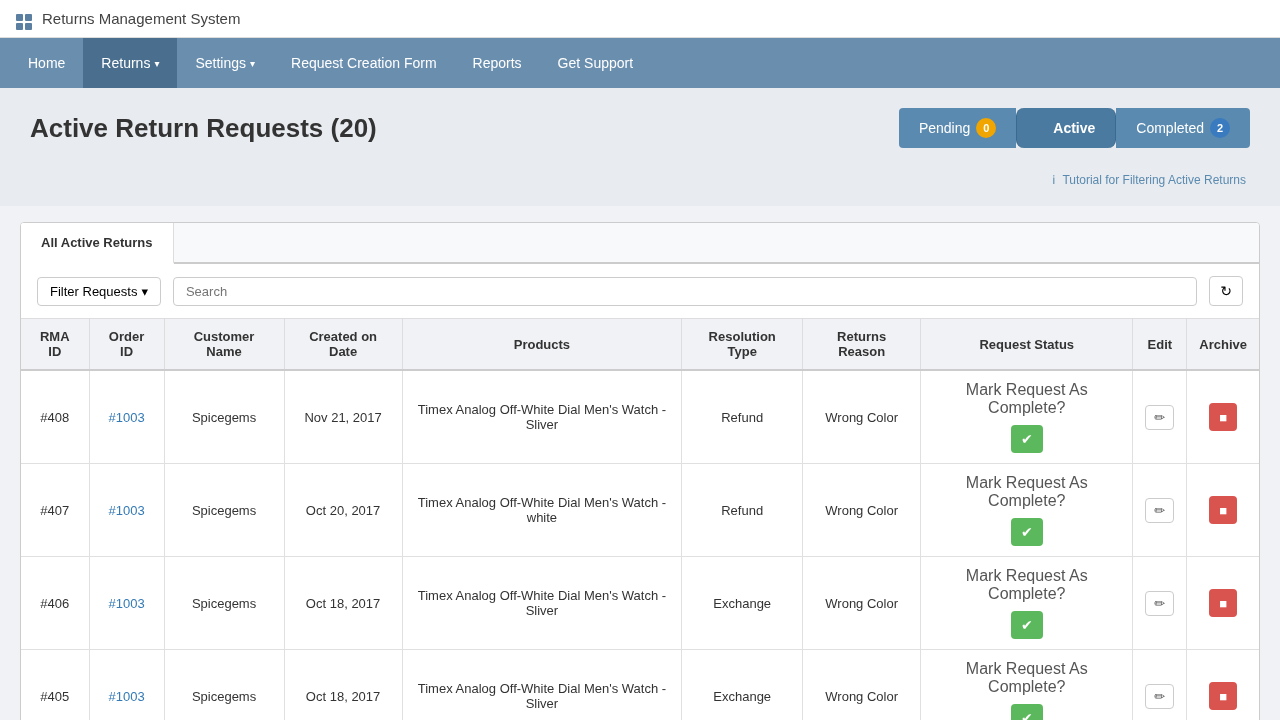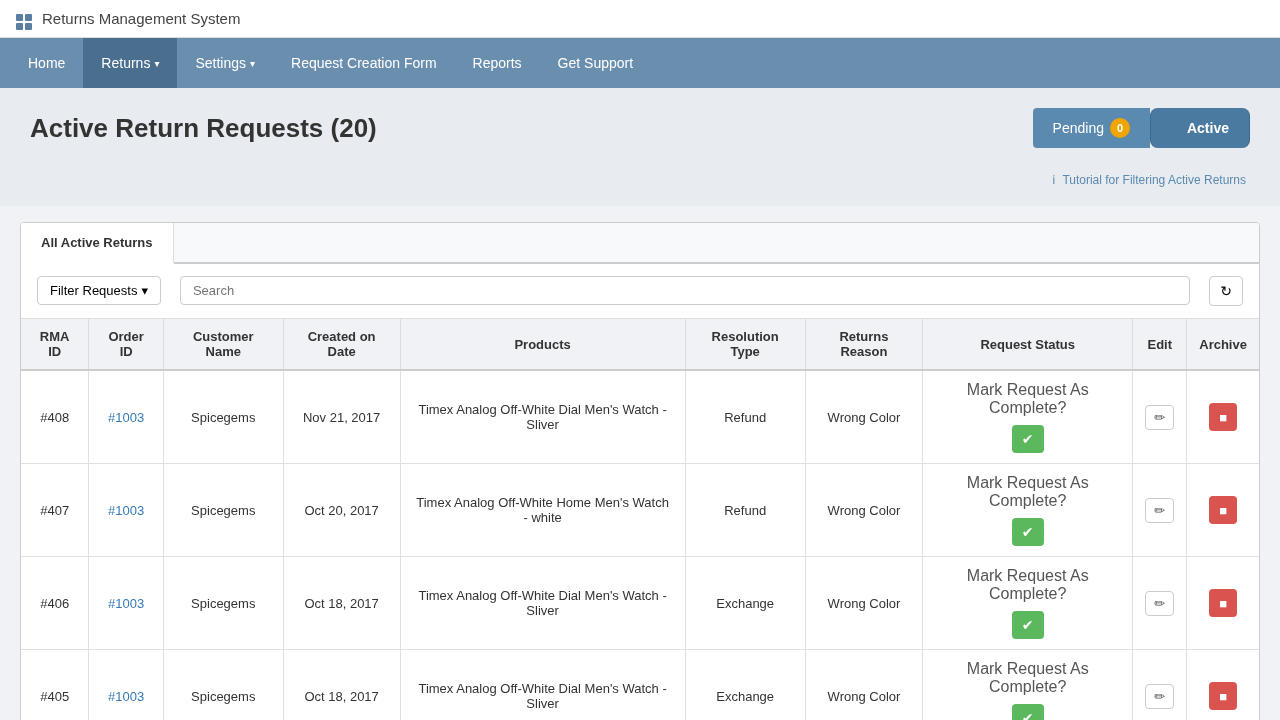--- a/index.html
+++ b/index.html
@@ -147,23 +147,23 @@
       background: #fff;
       border-bottom: 2px solid #fff;
       margin-bottom: -2px;
       font-weight: bold;
       color: #333;
     }
 
     
     .filter-row {
       display: flex;
-      align-items: flex-start;
+      align-items: center;
       padding: 12px 16px;
-      gap: 19px;
+      gap: 12px;
       border-bottom: 1px solid #ddd;
     }
     .filter-btn {
       background: #fff;
       border: 1px solid #ccc;
       border-radius: 4px;
       padding: 6px 12px;
       cursor: pointer;
       font-size: 13px;
       display: flex;
@@ -312,20 +312,24 @@
 <div class="page-header">
   <div class="page-header-top">
     <h1 class="page-title">Active Return Requests (20)</h1>
     <div class="status-buttons">
       <button class="status-btn pending">
         <span>Pending</span>
         <span class="badge">0</span>
       </button>
       <button class="status-btn active-btn">
         <span>Active</span>
+      </button>
+      <button class="status-btn completed">
+        <span>Completed</span>
+        <span class="badge blue">2</span>
       </button>
     </div>
   </div>
   <div class="tutorial-link">
     <span>ℹ</span>
     <span>Tutorial for Filtering Active Returns</span>
   </div>
 </div>
 
 <div class="content-area">
@@ -381,21 +385,21 @@
     </td>
     <td>
       <button class="archive-btn">■</button>
     </td>
   </tr>
           <tr>
     <td>#407</td>
     <td><a class="order-link">#1003</a></td>
     <td>Spicegems</td>
     <td>Oct 20, 2017</td>
-    <td>Timex Analog Off-White Home Men's Watch - white</td>
+    <td>Timex Analog Off-White Dial Men's Watch - white</td>
     <td>Refund</td>
     <td>Wrong Color</td>
     <td>
       <div class="request-status-cell">
         <span class="request-status-text">Mark Request As Complete?</span>
         <button class="complete-btn" title="Mark as Complete">✔</button>
       </div>
     </td>
     <td>
       <button class="edit-btn">✏</button>

